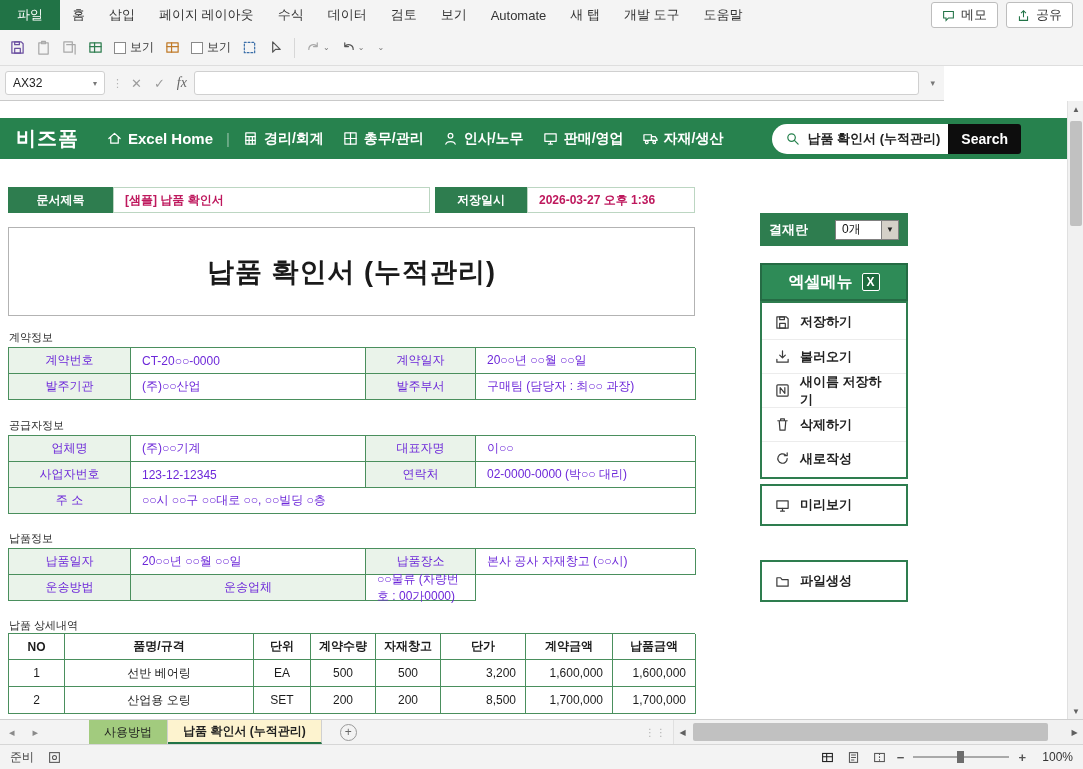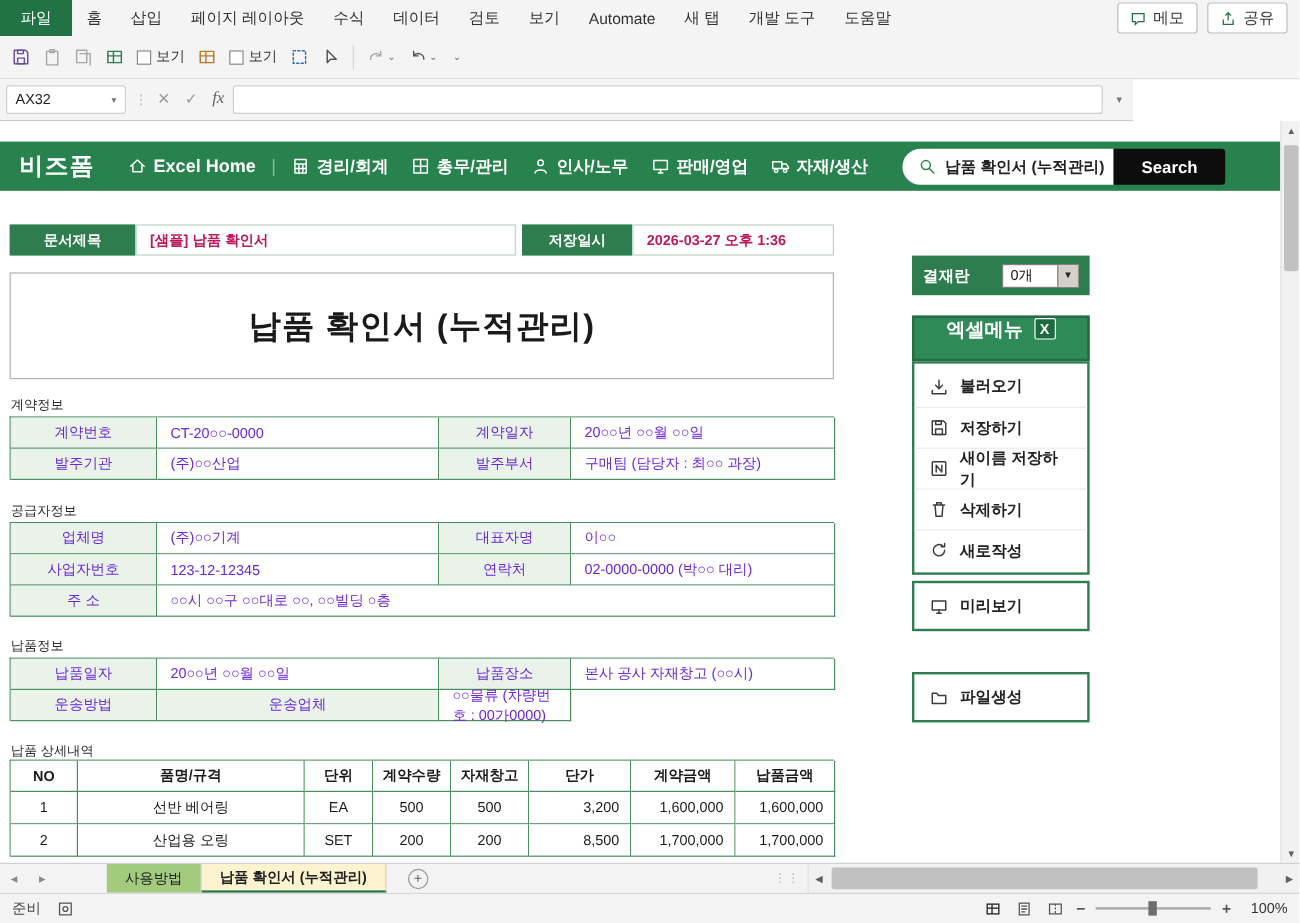--- a/index.html
+++ b/index.html
@@ -40,21 +40,21 @@
   .worksheet{position:absolute;top:101px;left:0;width:1067px;height:618px;background:#fff;overflow:hidden;}
 
   
   .brand-bar{position:absolute;top:17px;left:0;width:1067px;height:41px;background:#27824e;display:flex;align-items:center;color:#fff;padding:0 16px;}
   .brand-logo{font-size:20px;font-weight:bold;letter-spacing:1px;}
   .brand-home{display:flex;align-items:center;gap:6px;font-weight:bold;font-size:15px;margin-left:28px;}
   .brand-sep{margin:0 13px;opacity:.45;font-size:15px;}
   .brand-menu{display:flex;align-items:center;gap:6px;font-size:14px;font-weight:bold;margin-right:19px;}
   .search-wrap{margin-left:auto;margin-right:30px;display:flex;height:30px;}
   .search-box{background:#fff;border-radius:15px 0 0 15px;display:flex;align-items:center;gap:7px;padding:0 8px 0 13px;color:#222;font-size:13px;font-weight:bold;}
-  .search-btn{background:#0d0d0d;color:#fff;border-radius:0 3px 3px 0;display:flex;align-items:center;padding:0 23px;font-weight:bold;font-size:14px;}
+  .search-btn{background:#0d0d0d;color:#fff;border-radius:0 3px 3px 0;display:flex;align-items:center;padding:0 13px;font-weight:bold;font-size:14px;}
 
   
   .doc-head{position:absolute;top:86px;left:8px;width:687px;height:26px;display:flex;}
   .dh-label{background:#2e7d4f;color:#fff;display:flex;align-items:center;justify-content:center;font-size:12px;font-weight:bold;}
   .dh-val{background:#fff;border:1px solid #bcd6c2;display:flex;align-items:center;padding:0 11px;font-size:12px;font-weight:bold;color:#be185d;}
 
   .main-title-box{position:absolute;top:126px;left:8px;width:687px;height:89px;border:1px solid #b3b3b3;display:flex;align-items:center;justify-content:center;font-size:27px;font-weight:bold;color:#1a1a1a;letter-spacing:1px;}
 
   .sec-label{position:absolute;left:9px;font-size:11px;color:#2c2c2c;}
 
@@ -72,21 +72,21 @@
   .ncell{background:#eaf3ea;}
   .rcell{justify-content:flex-end;padding-right:9px;}
 
   
   .approval{position:absolute;left:760px;top:112px;width:148px;height:33px;background:#2e7d4f;display:flex;align-items:center;padding:0 9px;}
   .approval-label{color:#fff;font-weight:bold;font-size:13px;}
   .approval-combo{margin-left:auto;width:64px;height:20px;background:#fff;border:1px solid #808080;display:flex;}
   .approval-value{flex:1;display:flex;align-items:center;padding-left:6px;font-size:12px;color:#111;}
   .combo-btn{width:17px;background:#d4d0c8;border-left:1px solid #808080;display:flex;align-items:center;justify-content:center;font-size:8px;color:#222;}
 
-  .xlmenu-head{position:absolute;left:760px;top:162px;width:148px;height:38px;background:#2e8b57;border:2px solid #256b44;display:flex;align-items:flex-start;justify-content:center;gap:9px;color:#fff;font-weight:bold;font-size:16px;}
+  .xlmenu-head{position:absolute;left:760px;top:162px;width:148px;height:38px;background:#2e8b57;border:2px solid #256b44;display:flex;align-items:center;justify-content:center;gap:9px;color:#fff;font-weight:bold;font-size:16px;}
   .xlogo{width:18px;height:18px;border:1.5px solid #fff;border-radius:2px;display:flex;align-items:center;justify-content:center;font-size:12px;font-weight:bold;color:#fff;background:#1d6b3e;}
 
   .menu-box{position:absolute;left:760px;width:148px;background:#fff;border:2px solid #2e7d4f;padding:2px 0;}
   .menu-item{height:34px;display:flex;align-items:center;gap:10px;padding:0 13px;font-size:13px;font-weight:bold;color:#222;}
   .menu-item+.menu-item{border-top:1px solid #ececec;}
   .mi{color:#3c3c3c;display:flex;}
 
   
   .vscroll{position:absolute;top:101px;left:1067px;width:16px;height:618px;background:#f1f1f1;border-left:1px solid #e0e0e0;}
   .vs-arrow{position:absolute;left:0;width:16px;height:16px;display:flex;align-items:center;justify-content:center;font-size:8px;color:#606060;}
@@ -416,34 +416,34 @@
 
     <div class="xlmenu-head">
       <span>엑셀메뉴</span>
       <span class="xlogo">X</span>
     </div>
 
     <div class="menu-box" style="top:200px">
       <div class="menu-item">
         <span class="mi ic">
             <svg viewBox="0 0 16 16">
-              <path d="M8 2v7M5 6.5L8 9.5l3-3M2 11v3h12v-3"></path>
-            </svg>
-          </span>
-        <span>불러오기</span>
-      </div>
-      <div class="menu-item">
-        <span class="mi ic">
-            <svg viewBox="0 0 16 16">
               <path d="M2 2h10l2 2v10H2z"></path>
               <rect x="5" y="9" width="6" height="5"></rect>
               <rect x="5" y="2" width="5" height="3"></rect>
             </svg>
           </span>
         <span>저장하기</span>
+      </div>
+      <div class="menu-item">
+        <span class="mi ic">
+            <svg viewBox="0 0 16 16">
+              <path d="M8 2v7M5 6.5L8 9.5l3-3M2 11v3h12v-3"></path>
+            </svg>
+          </span>
+        <span>불러오기</span>
       </div>
       <div class="menu-item">
         <span class="mi ic">
             <svg viewBox="0 0 16 16">
               <rect x="2" y="2" width="12" height="12" rx="1"></rect>
               <path d="M5.5 11V5l5 6V5"></path>
             </svg>
           </span>
         <span>새이름 저장하기</span>
       </div>

